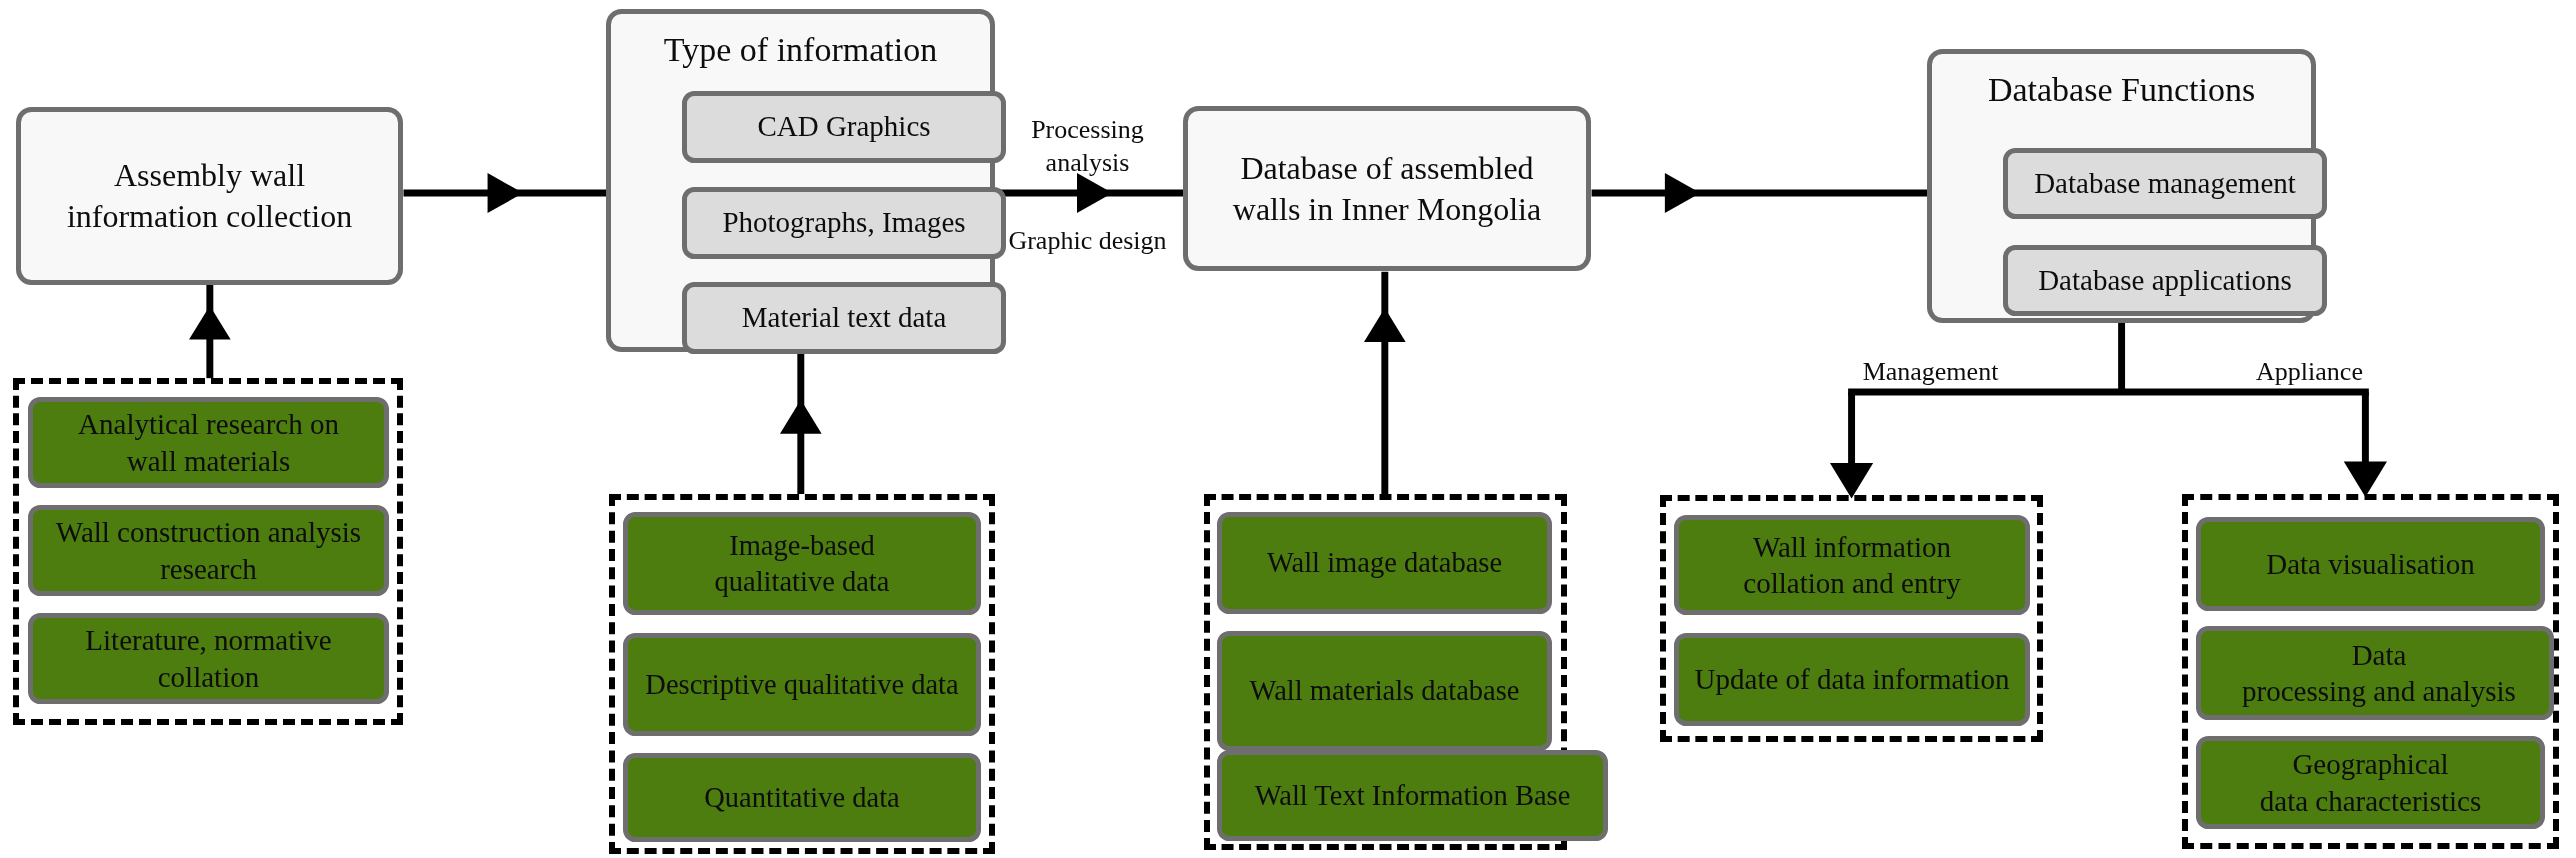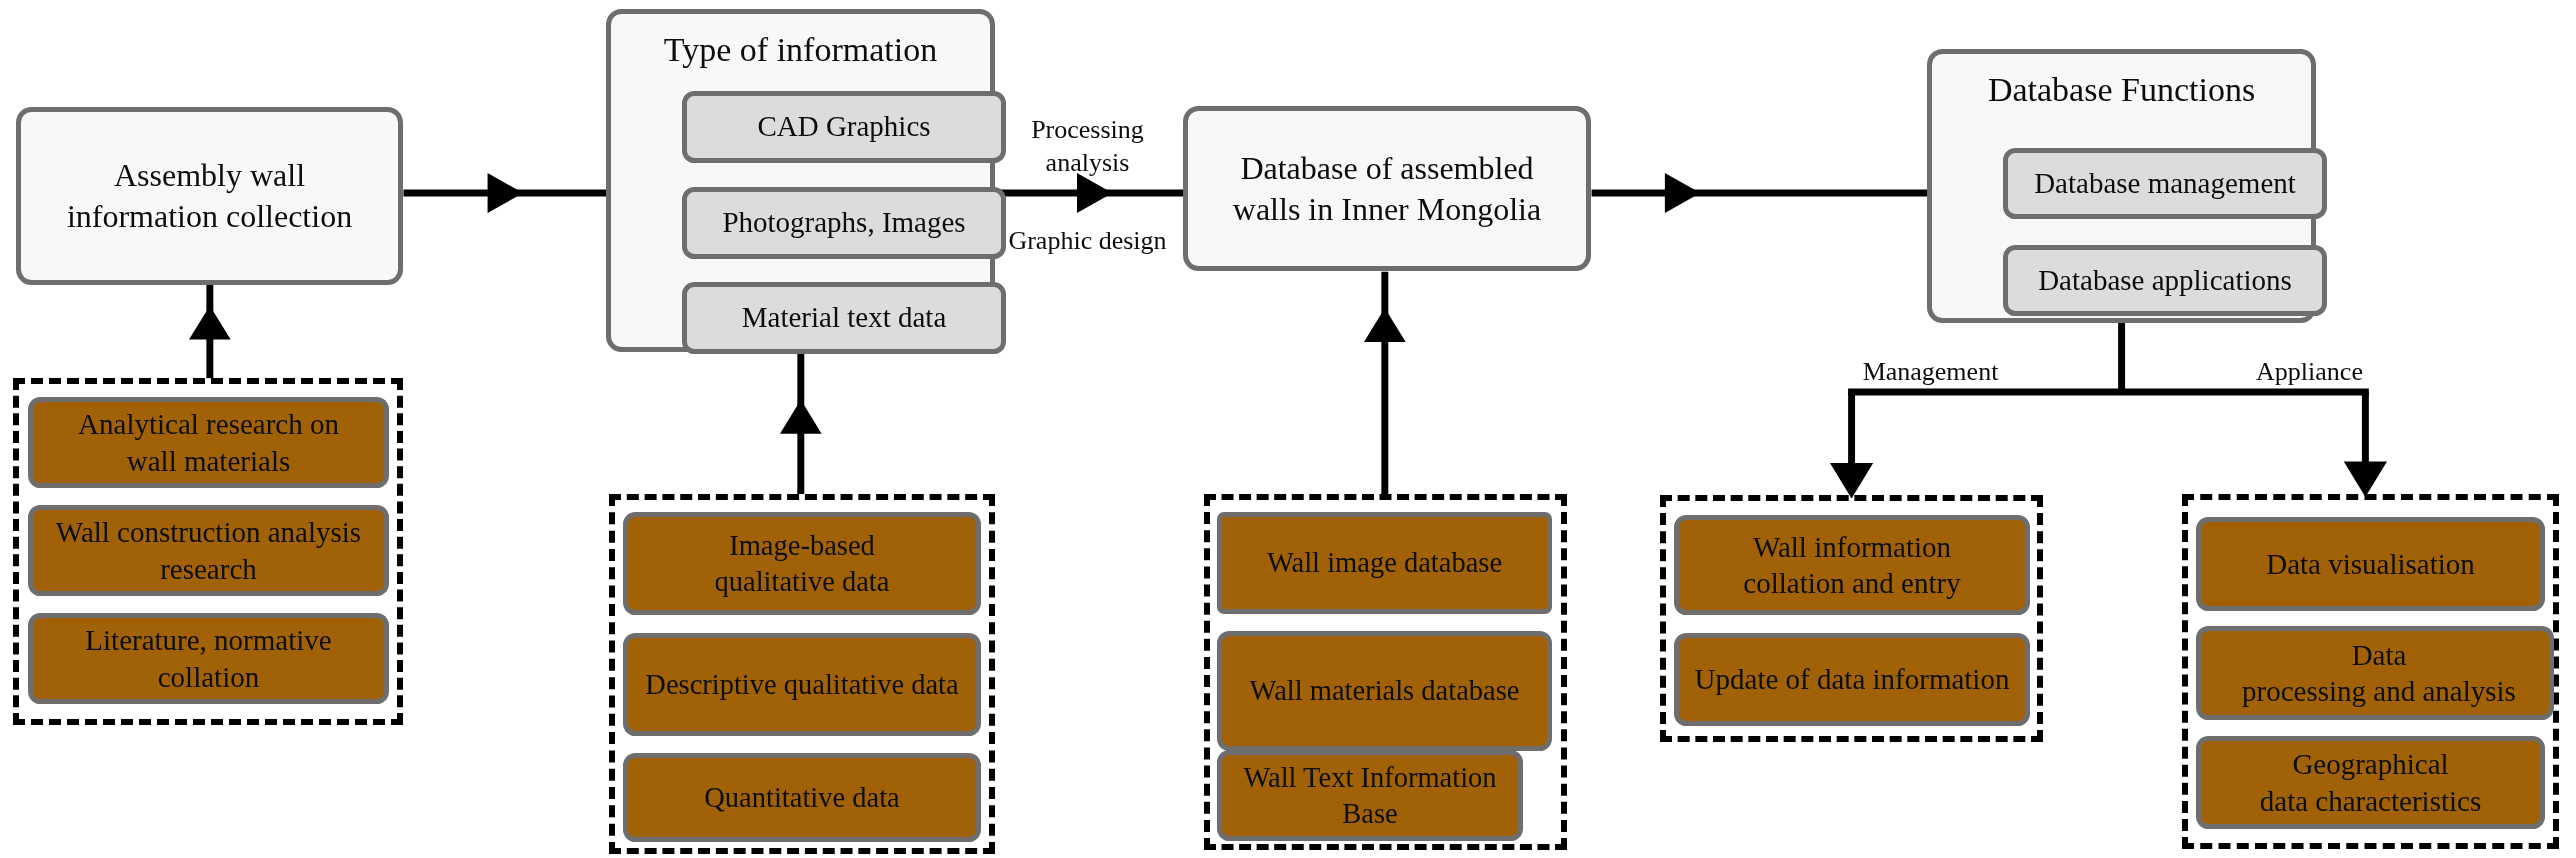--- a/index.html
+++ b/index.html
@@ -68,21 +68,21 @@
   }
   .dashed-group {
     position: absolute;
     box-sizing: border-box;
     border: 6.2px dashed #000000;
     background: transparent;
   }
   .group-item {
     position: absolute;
     box-sizing: border-box;
-    background: #a16207;
+    background: #4d7c0f;
     border: 5.4px solid #6e6e6e;
     border-radius: 12.3px;
     display: flex;
     align-items: center;
     justify-content: center;
     text-align: center;
     font-size: 29px;
     line-height: 1.25;
     white-space: pre-line;
   }
@@ -155,23 +155,23 @@
   <div class="group-item" style="left:28px; top:613px; width:361px; height:91px;">Literature, normative
 collation</div>
 
   <div class="dashed-group" style="left:609px; top:494px; width:386px; height:360px;"></div>
   <div class="group-item small-text" style="left:623px; top:512px; width:358px; height:103px;">Image-based
 qualitative data</div>
   <div class="group-item small-text" style="left:623px; top:633px; width:358px; height:103px;">Descriptive qualitative data</div>
   <div class="group-item small-text" style="left:623px; top:753px; width:358px; height:89px;">Quantitative data</div>
 
   <div class="dashed-group" style="left:1204px; top:494px; width:363px; height:356px;"></div>
-  <div class="group-item small-text" style="left:1217px; top:512px; width:335px; height:102px;border-radius:7px;">Wall image database</div>
+  <div class="group-item small-text" style="left:1217px; top:512px; width:335px; height:102px;">Wall image database</div>
   <div class="group-item small-text" style="left:1217px; top:631px; width:335px; height:120px;">Wall materials database</div>
-  <div class="group-item small-text" style="left:1217px; top:750px; width:306px; height:91px;">Wall Text Information Base</div>
+  <div class="group-item small-text" style="left:1217px; top:750px; width:391px; height:91px;">Wall Text Information Base</div>
 
   <div class="dashed-group" style="left:1660px; top:495px; width:383px; height:247px;"></div>
   <div class="group-item" style="left:1674px; top:515px; width:356px; height:100px;">Wall information
 collation and entry</div>
   <div class="group-item" style="left:1674px; top:633px; width:356px; height:93px;">Update of data information</div>
 
   <div class="dashed-group" style="left:2182px; top:494px; width:377px; height:355px;"></div>
   <div class="group-item" style="left:2196px; top:517px; width:349px; height:94px;">Data visualisation</div>
   <div class="group-item" style="left:2196px; top:626px; width:358px; height:94px;padding-left:8px;">Data
 processing and analysis</div>

